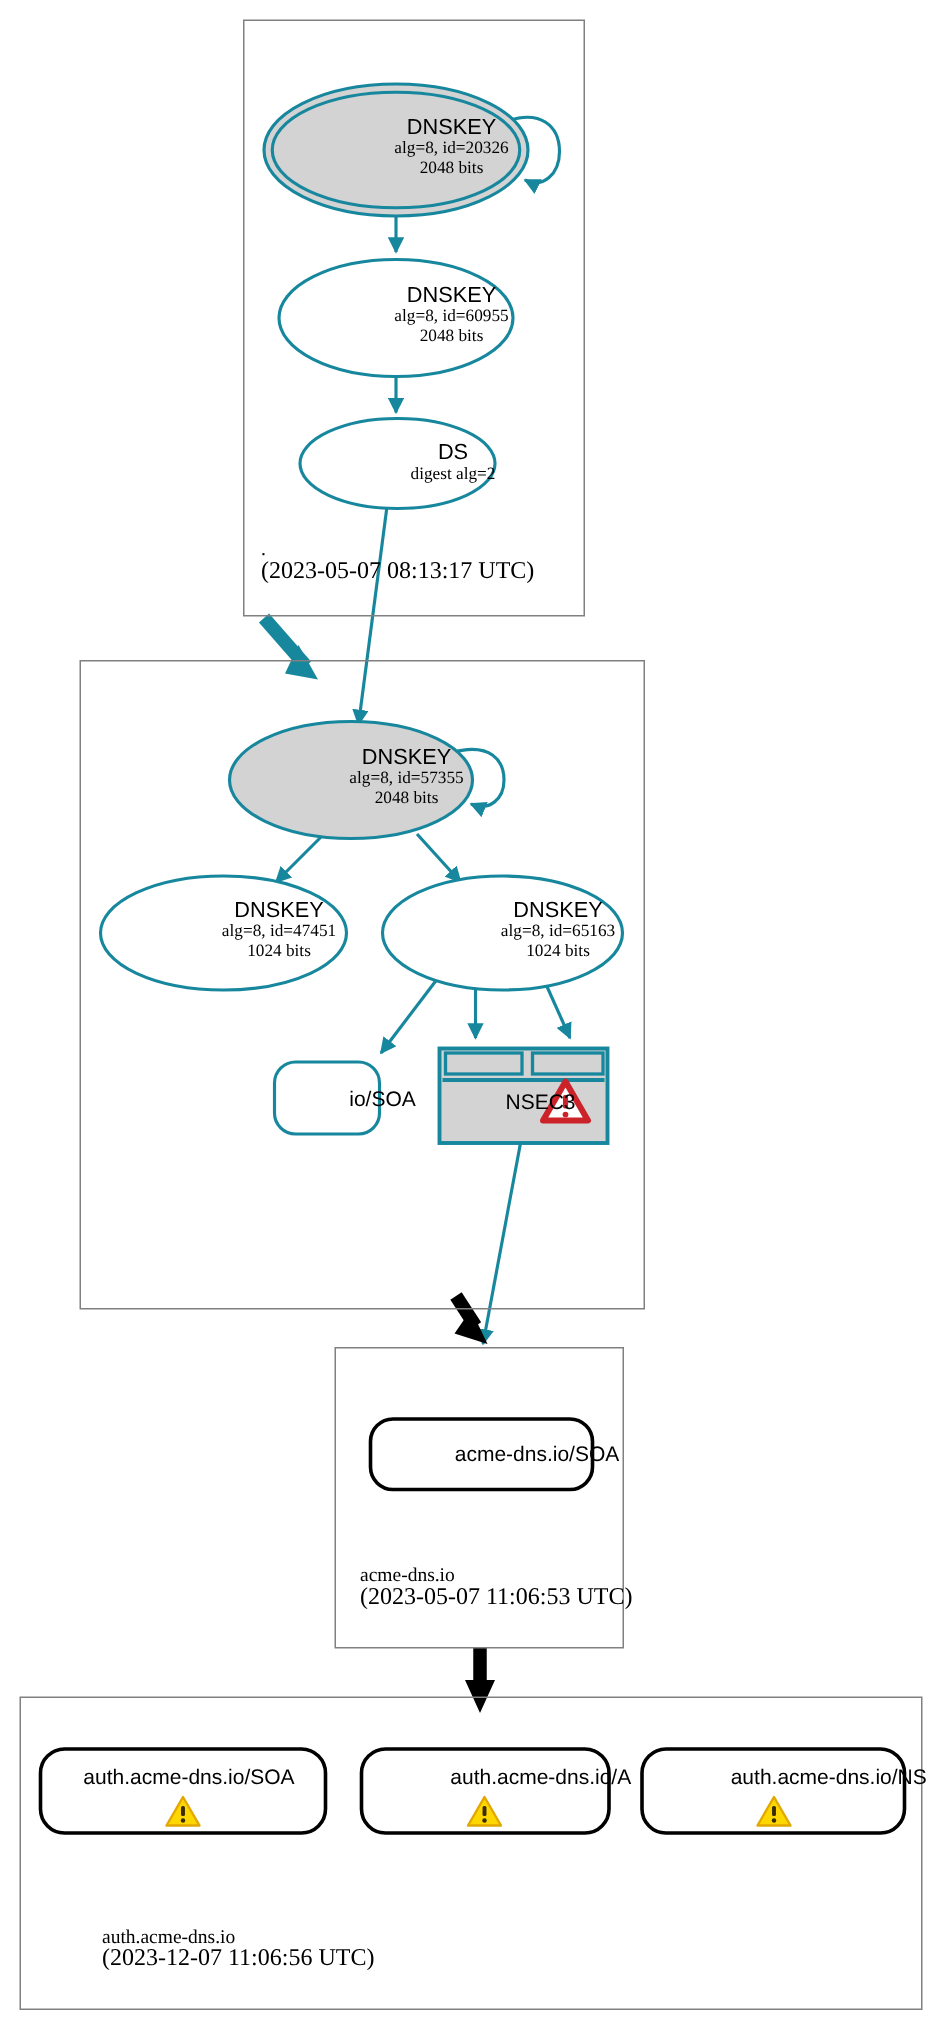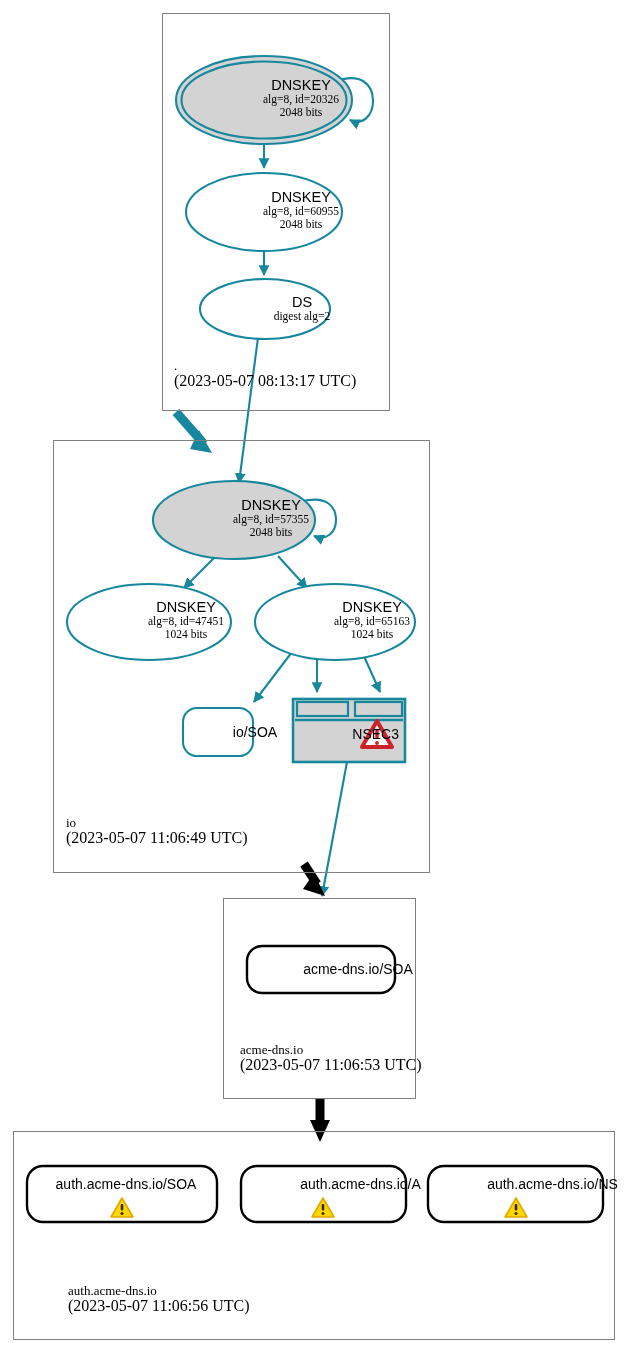--- a/index.html
+++ b/index.html
@@ -162,33 +162,29 @@
   <div class="zonebox" style="left:162px;top:13px;width:228px;height:398px;"></div>
   <div class="zonebox" style="left:53px;top:440px;width:377px;height:433px;"></div>
   <div class="zonebox" style="left:223px;top:898px;width:193px;height:201px;"></div>
   <div class="zonebox" style="left:13px;top:1131px;width:602px;height:209px;"></div>
 
   <div class="zonelabel" style="left:174px;top:358px;">
     <div class="zname">.</div>
     <div class="ztime">(2023-05-07 08:13:17 UTC)</div>
   </div>
 
-  <div class="zonelabel" style="left:66px;top:815px;">
-    <div class="zname">io</div>
-    <div class="ztime">(2023-05-07 11:06:49 UTC)</div>
-  </div>
 
   <div class="zonelabel" style="left:240px;top:1042px;">
     <div class="zname">acme-dns.io</div>
     <div class="ztime">(2023-05-07 11:06:53 UTC)</div>
   </div>
 
   <div class="zonelabel" style="left:33px;top:1283px;margin-left:35px;">
     <div class="zname">auth.acme-dns.io</div>
-    <div class="ztime">(2023-05-07 11:06:56 UTC)</div>
+    <div class="ztime">(2023-12-07 11:06:56 UTC)</div>
   </div>
 
   <div class="nodetext" style="left:176px;top:77px;width:176px;">
     <div class="t-title">DNSKEY</div>
     <div class="t-sub">alg=8, id=20326</div>
     <div class="t-sub">2048 bits</div>
   </div>
 
   <div class="nodetext" style="left:176px;top:189px;width:176px;">
     <div class="t-title">DNSKEY</div>
@@ -214,21 +210,21 @@
   </div>
 
   <div class="nodetext" style="left:247px;top:599px;width:176px;">
     <div class="t-title">DNSKEY</div>
     <div class="t-sub">alg=8, id=65163</div>
     <div class="t-sub">1024 bits</div>
   </div>
 
   <div class="nodetext t-rr" style="left:183px;top:724px;width:70px;">io/SOA</div>
 
-  <div class="nodetext t-rr" style="left:300px;top:726px;width:62px;text-align:right;">NSEC3</div>
+  <div class="nodetext t-rr" style="left:300px;top:726px;width:62px;text-align:left;">NSEC3</div>
 
   <div class="nodetext t-rr" style="left:247px;top:961px;width:148px;">acme-dns.io/SOA</div>
 
   <div class="nodetext t-rr" style="left:12px;top:1176px;width:154px;">auth.acme-dns.io/SOA</div>
 
   <div class="nodetext t-rr" style="left:241px;top:1176px;width:165px;">auth.acme-dns.io/A</div>
 
   <div class="nodetext t-rr" style="left:428px;top:1176px;width:175px;">auth.acme-dns.io/NS</div>
 
 </div>

